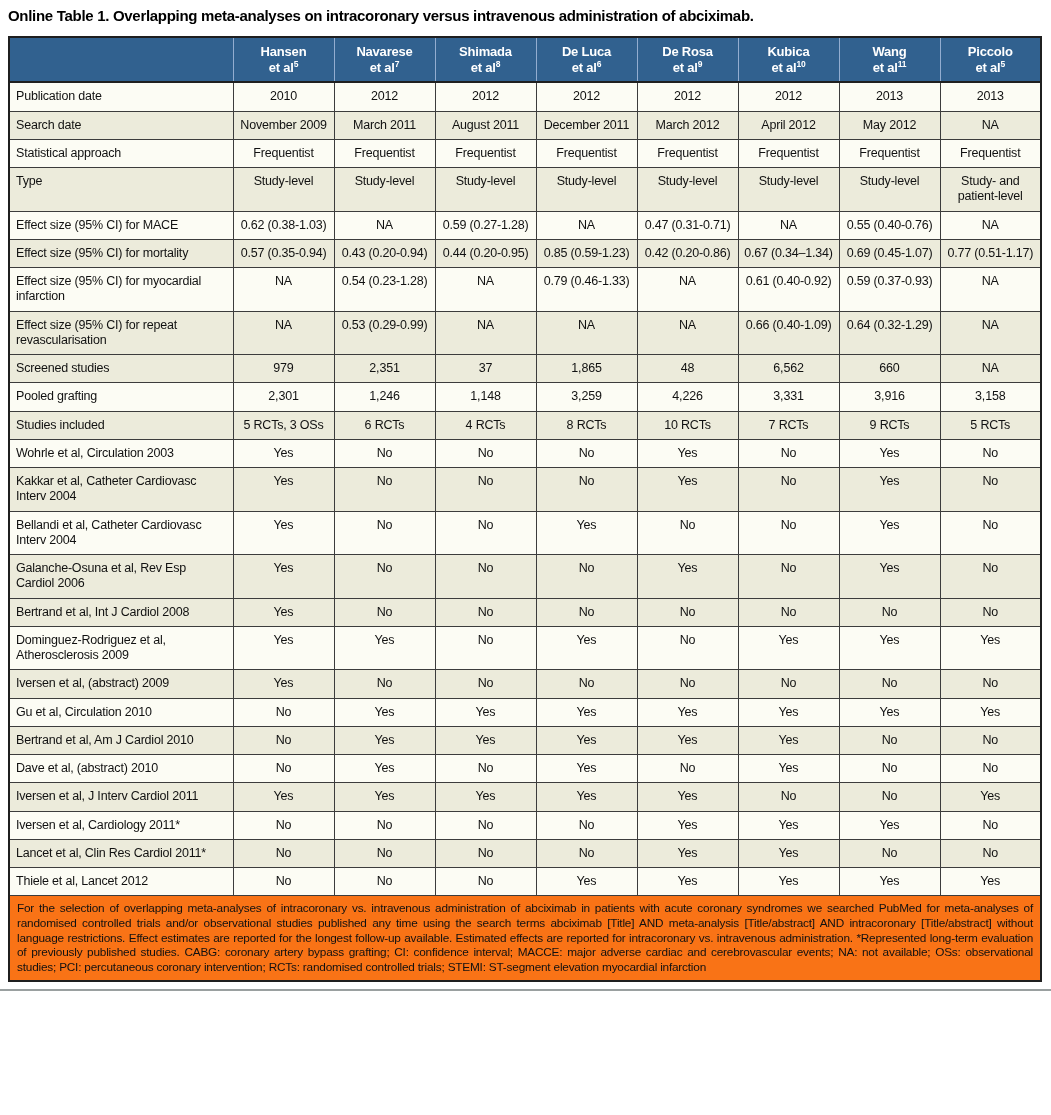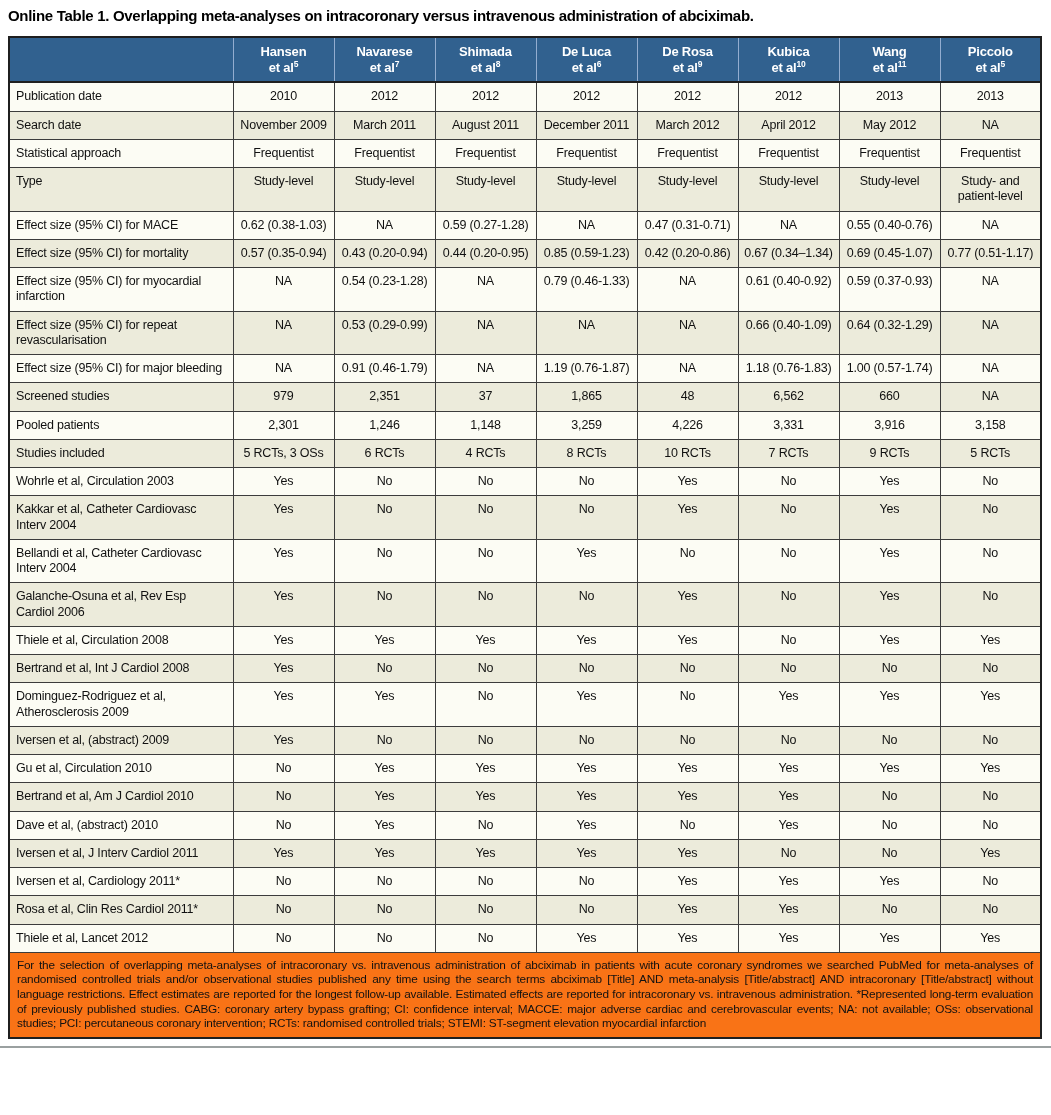--- a/index.html
+++ b/index.html
@@ -209,44 +209,33 @@
           <td class="label"><span>Effect size (95% CI) for repeat revascularisation</span></td>
           <td>NA</td>
           <td>0.53 (0.29-0.99)</td>
           <td>NA</td>
           <td>NA</td>
           <td>NA</td>
           <td>0.66 (0.40-1.09)</td>
           <td>0.64 (0.32-1.29)</td>
           <td>NA</td>
         </tr>
-        <tr class="odd">
-          <td class="label"><span>Effect size (95% CI) for major bleeding</span></td>
-          <td>NA</td>
-          <td>0.91 (0.46-1.79)</td>
-          <td>NA</td>
-          <td>1.19 (0.76-1.87)</td>
-          <td>NA</td>
-          <td>1.18 (0.76-1.83)</td>
-          <td>1.00 (0.57-1.74)</td>
-          <td>NA</td>
-        </tr>
         <tr class="even">
           <td class="label"><span>Screened studies</span></td>
           <td>979</td>
           <td>2,351</td>
           <td>37</td>
           <td>1,865</td>
           <td>48</td>
           <td>6,562</td>
           <td>660</td>
           <td>NA</td>
         </tr>
         <tr class="odd">
-          <td class="label"><span>Pooled patients</span></td>
+          <td class="label"><span>Pooled grafting</span></td>
           <td>2,301</td>
           <td>1,246</td>
           <td>1,148</td>
           <td>3,259</td>
           <td>4,226</td>
           <td>3,331</td>
           <td>3,916</td>
           <td>3,158</td>
         </tr>
         <tr class="even">
@@ -297,31 +286,20 @@
           <td class="label"><span>Galanche-Osuna et al, </span><span class="it">Rev Esp Cardiol</span><span> 2006</span></td>
           <td>Yes</td>
           <td>No</td>
           <td>No</td>
           <td>No</td>
           <td>Yes</td>
           <td>No</td>
           <td>Yes</td>
           <td>No</td>
         </tr>
-        <tr class="odd">
-          <td class="label"><span>Thiele et al, </span><span class="it">Circulation</span><span> 2008</span></td>
-          <td>Yes</td>
-          <td>Yes</td>
-          <td>Yes</td>
-          <td>Yes</td>
-          <td>Yes</td>
-          <td>No</td>
-          <td>Yes</td>
-          <td>Yes</td>
-        </tr>
         <tr class="even">
           <td class="label"><span>Bertrand et al, </span><span class="it">Int J Cardiol</span><span> 2008</span></td>
           <td>Yes</td>
           <td>No</td>
           <td>No</td>
           <td>No</td>
           <td>No</td>
           <td>No</td>
           <td>No</td>
           <td>No</td>
@@ -397,21 +375,21 @@
           <td>No</td>
           <td>No</td>
           <td>No</td>
           <td>No</td>
           <td>Yes</td>
           <td>Yes</td>
           <td>Yes</td>
           <td>No</td>
         </tr>
         <tr class="even">
-          <td class="label"><span>Rosa et al, </span><span class="it">Clin Res Cardiol</span><span> 2011*</span></td>
+          <td class="label"><span>Lancet et al, </span><span class="it">Clin Res Cardiol</span><span> 2011*</span></td>
           <td>No</td>
           <td>No</td>
           <td>No</td>
           <td>No</td>
           <td>Yes</td>
           <td>Yes</td>
           <td>No</td>
           <td>No</td>
         </tr>
         <tr class="odd">

